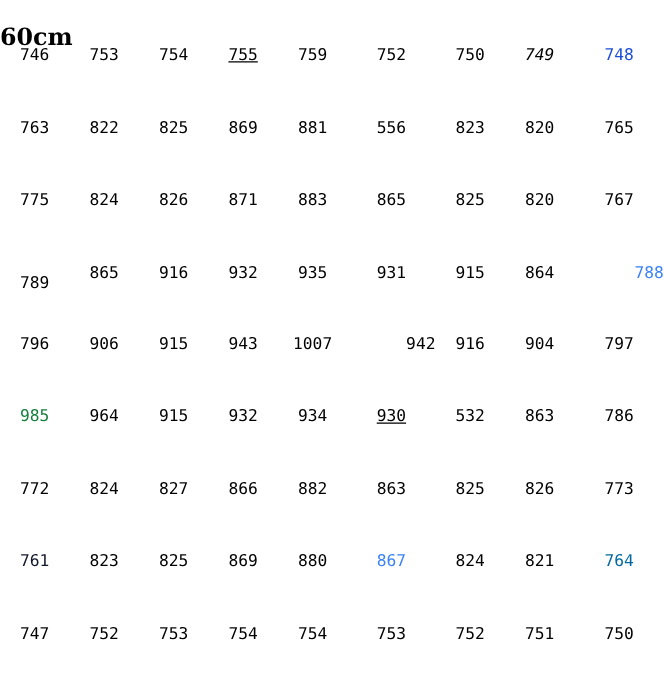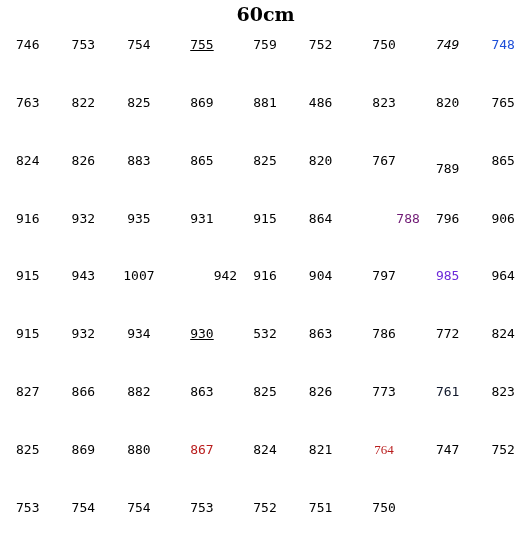--- a/index.html
+++ b/index.html
@@ -15,23 +15,23 @@
   }
   #root {
     position: relative;
     width: 531px;
     height: 548px;
     background: #ffffff;
   }
   #title {
     position: absolute;
     left: 0;
-    top: 1px;
-    width: 531px;
-    text-align: center;
+    top: 17px;
+    width: 531px;
+    text-align: left;
     font-family: "DejaVu Serif", "Liberation Serif", serif;
     font-weight: bold;
     font-size: 19px;
     color: #000000;
     letter-spacing: 0px;
     line-height: 26px;
   }
   
   .zone {
     position: absolute;
@@ -127,38 +127,44 @@
       <div class="cell">
         <span style="color: rgb(0, 0, 0);">825</span>
       </div>
       <div class="cell">
         <span style="color: rgb(0, 0, 0);">869</span>
       </div>
       <div class="cell">
         <span style="color: rgb(0, 0, 0);">881</span>
       </div>
       <div class="cell">
-        <span style="color: rgb(0, 0, 0);">486</span>
+        <span style="color: rgb(0, 0, 0);">556</span>
       </div>
       <div class="cell">
         <span style="color: rgb(0, 0, 0);">823</span>
       </div>
       <div class="cell">
         <span style="color: rgb(0, 0, 0);">820</span>
       </div>
       <div class="cell">
         <span style="color: rgb(0, 0, 0);">765</span>
       </div>
       <div class="cell">
+        <span style="color: rgb(0, 0, 0);">775</span>
+      </div>
+      <div class="cell">
         <span style="color: rgb(0, 0, 0);">824</span>
       </div>
       <div class="cell">
         <span style="color: rgb(0, 0, 0);">826</span>
       </div>
       <div class="cell">
+        <span style="color: rgb(0, 0, 0);">871</span>
+      </div>
+      <div class="cell">
         <span style="color: rgb(0, 0, 0);">883</span>
       </div>
       <div class="cell">
         <span style="color: rgb(0, 0, 0);">865</span>
       </div>
       <div class="cell">
         <span style="color: rgb(0, 0, 0);">825</span>
       </div>
       <div class="cell">
         <span style="color: rgb(0, 0, 0);">820</span>
@@ -184,21 +190,21 @@
       <div class="cell">
         <span style="color: rgb(0, 0, 0);">931</span>
       </div>
       <div class="cell">
         <span style="color: rgb(0, 0, 0);">915</span>
       </div>
       <div class="cell">
         <span style="color: rgb(0, 0, 0);">864</span>
       </div>
       <div class="cell">
-        <span style="color: #701a75; margin-left: 48px;">788</span>
+        <span style="color: #3b82f6; margin-left: 48px;">788</span>
       </div>
       <div class="cell">
         <span style="color: rgb(0, 0, 0);">796</span>
       </div>
       <div class="cell">
         <span style="color: rgb(0, 0, 0);">906</span>
       </div>
       <div class="cell">
         <span style="color: rgb(0, 0, 0);">915</span>
       </div>
@@ -214,21 +220,21 @@
       <div class="cell">
         <span style="color: rgb(0, 0, 0);">916</span>
       </div>
       <div class="cell">
         <span style="color: rgb(0, 0, 0);">904</span>
       </div>
       <div class="cell">
         <span style="color: rgb(0, 0, 0);">797</span>
       </div>
       <div class="cell">
-        <span style="color: #6d28d9;">985</span>
+        <span style="color: #15803d;">985</span>
       </div>
       <div class="cell">
         <span style="color: rgb(0, 0, 0);">964</span>
       </div>
       <div class="cell">
         <span style="color: rgb(0, 0, 0);">915</span>
       </div>
       <div class="cell">
         <span style="color: rgb(0, 0, 0);">932</span>
       </div>
@@ -283,30 +289,30 @@
       <div class="cell">
         <span style="color: rgb(0, 0, 0);">825</span>
       </div>
       <div class="cell">
         <span style="color: rgb(0, 0, 0);">869</span>
       </div>
       <div class="cell">
         <span style="color: rgb(0, 0, 0);">880</span>
       </div>
       <div class="cell">
-        <span style="color: #b91c1c;">867</span>
+        <span style="color: #3b82f6;">867</span>
       </div>
       <div class="cell">
         <span style="color: rgb(0, 0, 0);">824</span>
       </div>
       <div class="cell">
         <span style="color: rgb(0, 0, 0);">821</span>
       </div>
       <div class="cell">
-        <span style="color: #b91c1c; font-family: Liberation Serif, serif;">764</span>
+        <span style="color: #0369a1;">764</span>
       </div>
       <div class="cell">
         <span style="color: rgb(0, 0, 0);">747</span>
       </div>
       <div class="cell">
         <span style="color: rgb(0, 0, 0);">752</span>
       </div>
       <div class="cell">
         <span style="color: rgb(0, 0, 0);">753</span>
       </div>

